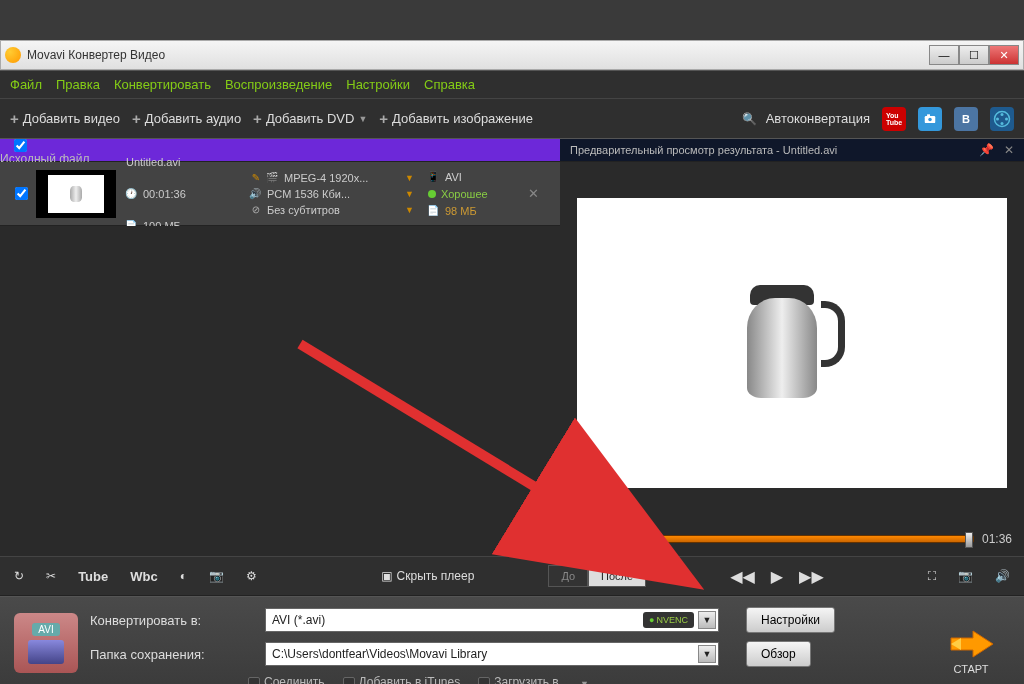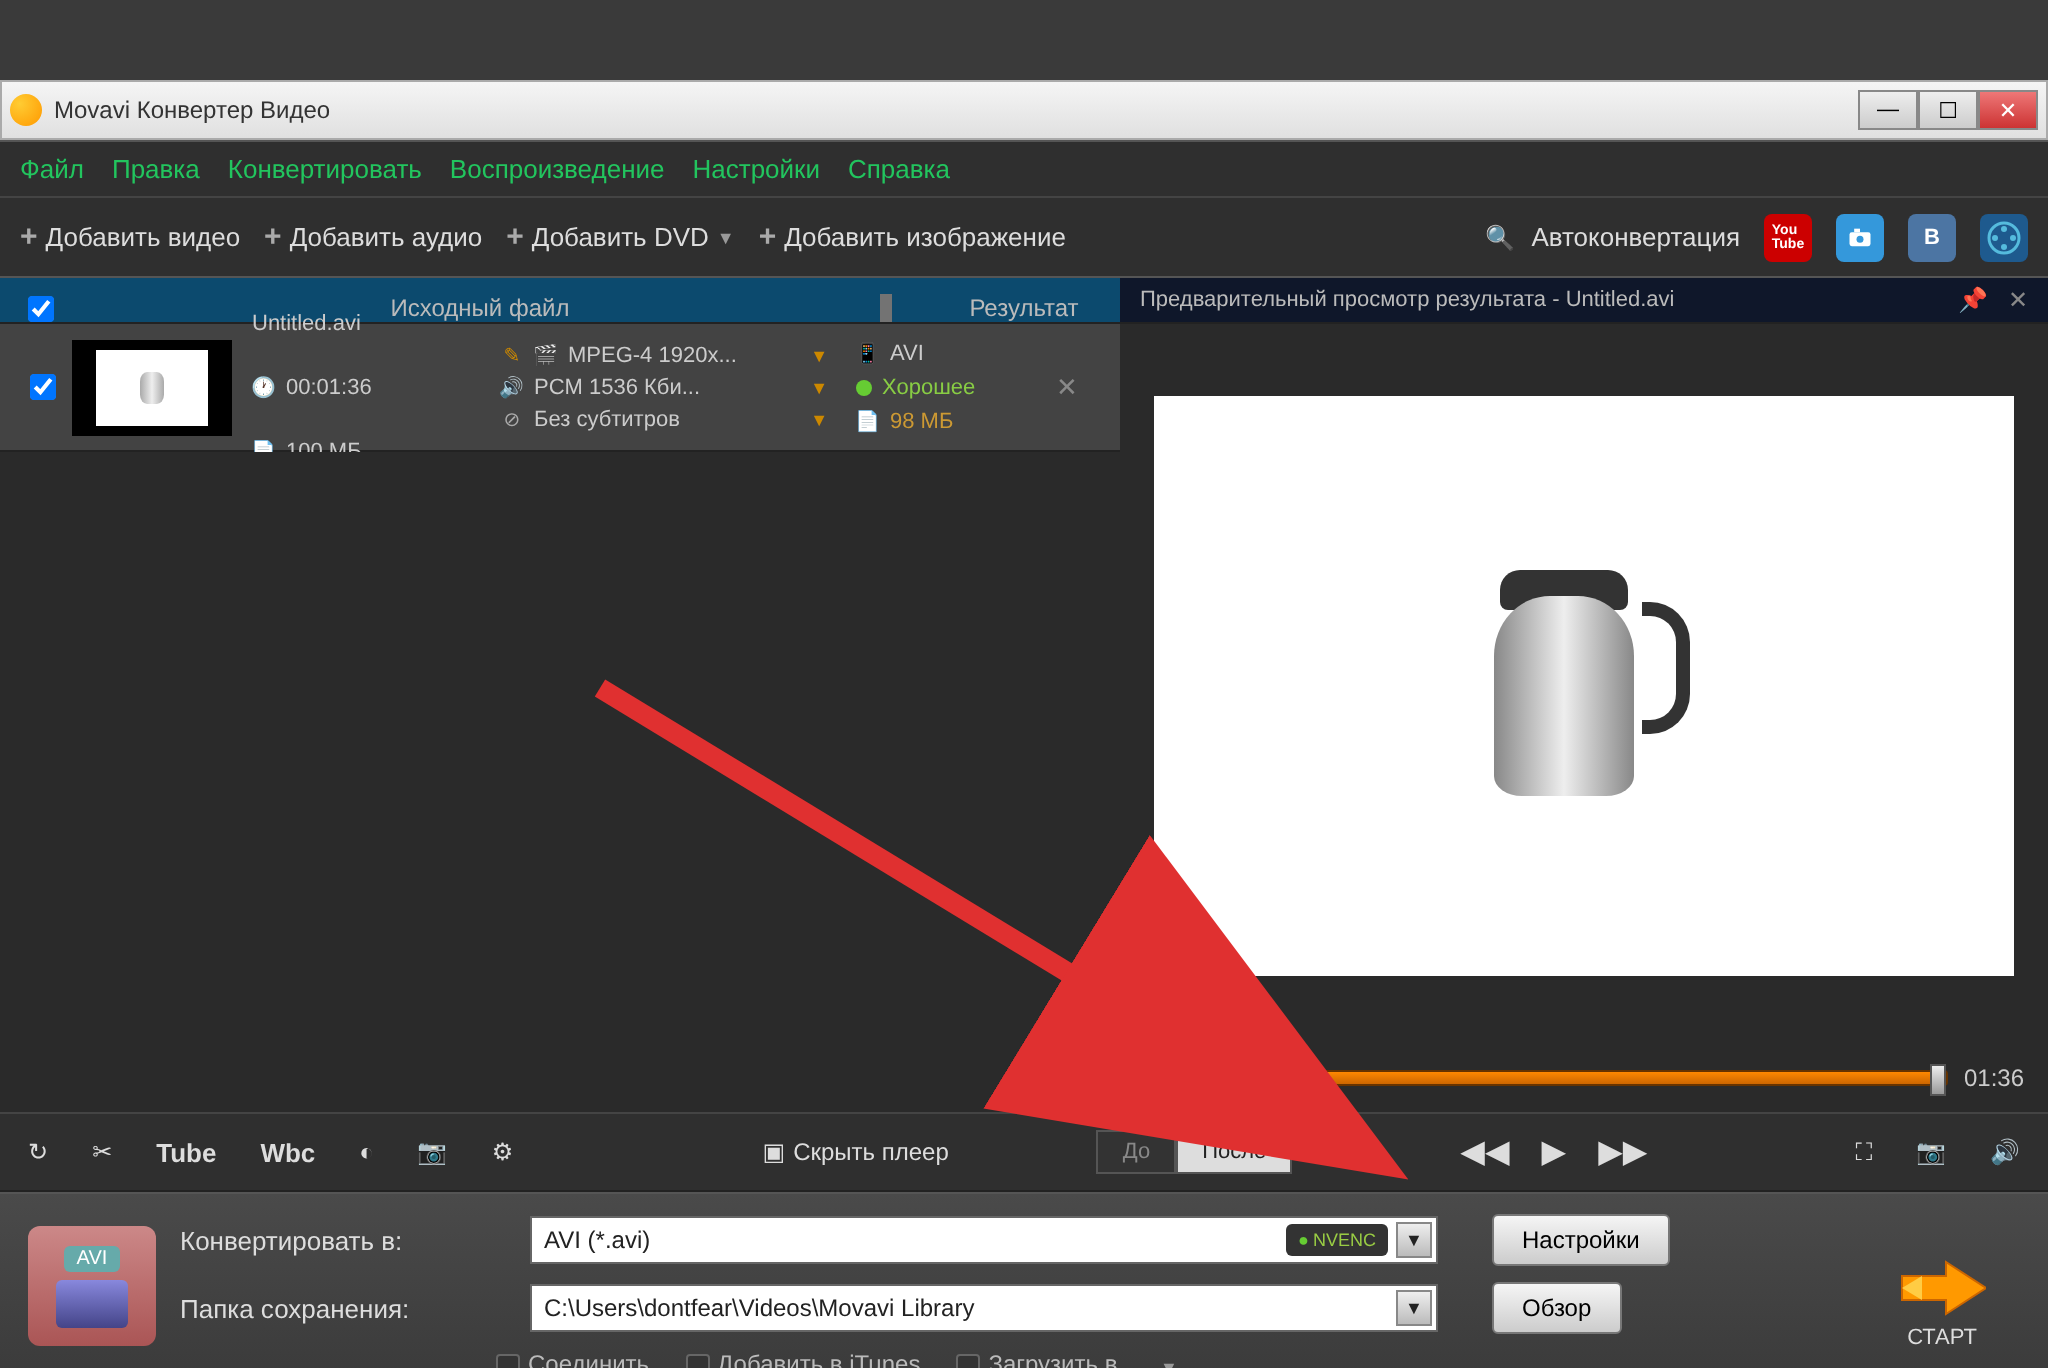--- a/index.html
+++ b/index.html
@@ -8,39 +8,39 @@
 
 .titlebar { height: 30px; background: linear-gradient(#f5f5f5, #e0e0e0); display: flex; align-items: center; padding: 0 4px; border: 1px solid #aaa; margin-top: 40px; }
 .titlebar-icon { width: 16px; height: 16px; background: radial-gradient(circle at 30% 30%, #ffcc33, #ff9900); border-radius: 50%; margin-right: 6px; }
 .titlebar-text { font-size: 12px; color: #333; flex: 1; }
 .winbtns { display: flex; gap: 0; }
 .winbtn { width: 30px; height: 20px; border: 1px solid #888; background: linear-gradient(#eee, #ccc); display: flex; align-items: center; justify-content: center; font-size: 11px; }
 .winbtn.close { background: linear-gradient(#e77, #c33); color: #fff; }
 
 
 .menubar { height: 28px; background: #2f2f2f; border-top: 1px solid #555; display: flex; align-items: center; padding: 0 10px; gap: 14px; }
-.menubar span { color: #22c55e; font-size: 13px; cursor: pointer; }
+.menubar span { color: #84cc16; font-size: 13px; cursor: pointer; }
 
 
 .toolbar { height: 40px; background: #2f2f2f; border-top: 1px solid #444; display: flex; align-items: center; padding: 0 10px; gap: 12px; }
 .tbtn { color: #ddd; font-size: 13px; display: flex; align-items: center; gap: 4px; cursor: pointer; }
 .tbtn .plus { color: #aaa; font-size: 15px; font-weight: bold; }
 .toolbar .spacer { flex: 1; }
 .tbtn-icon { width: 24px; height: 24px; border-radius: 4px; }
 .yt { background: #cc0000; display: flex; align-items: center; justify-content: center; color: #fff; font-size: 7px; font-weight: bold; }
 .cam { background: #3498db; display: flex; align-items: center; justify-content: center; }
 .vk { background: #4c75a3; display: flex; align-items: center; justify-content: center; color: #fff; font-size: 11px; font-weight: bold; }
 .film { background: #1e5a8e; display: flex; align-items: center; justify-content: center; color: #fff; }
 
 
 .content { display: flex; height: 418px; }
 .left-col { width: 560px; display: flex; flex-direction: column; }
 .right-col { flex: 1; display: flex; flex-direction: column; background: #2a2a2a; }
 
-.col-headers { height: 24px; background: #0c4a6e; border-top: 1px solid #555; border-bottom: 1px solid #222; display: flex; align-items: flex-end; color: #bbb; font-size: 12px; }
+.col-headers { height: 24px; background: #6d28d9; border-top: 1px solid #555; border-bottom: 1px solid #222; display: flex; align-items: flex-start; color: #bbb; font-size: 12px; flex-direction: column; }
 .hdr-check { width: 40px; display: flex; justify-content: center; }
 .hdr-source { flex: 1; text-align: center; }
 .hdr-result { width: 120px; text-align: center; border-left: 6px solid #737373; padding-left: 18px; }
 
 .file-row { height: 64px; background: #434343; border-bottom: 1px solid #222; display: flex; align-items: center; padding: 0 6px; }
 .file-check { width: 30px; display: flex; justify-content: center; }
 .thumb { width: 80px; height: 48px; background: #000; display: flex; align-items: center; justify-content: center; margin-right: 10px; }
 .thumb-inner { width: 56px; height: 38px; background: #fff; display: flex; align-items: center; justify-content: center; }
 .file-info { width: 124px; color: #ccc; font-size: 11px; display: flex; flex-direction: column; gap: 20px; }
 .file-info .row { display: flex; align-items: center; gap: 5px; }

